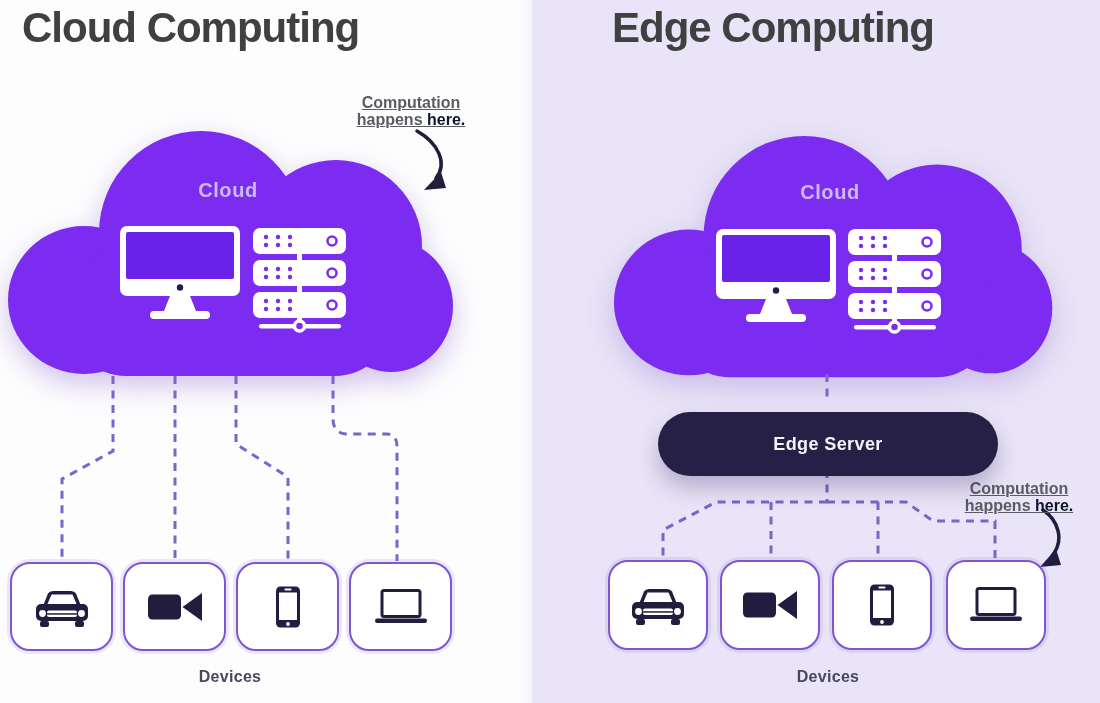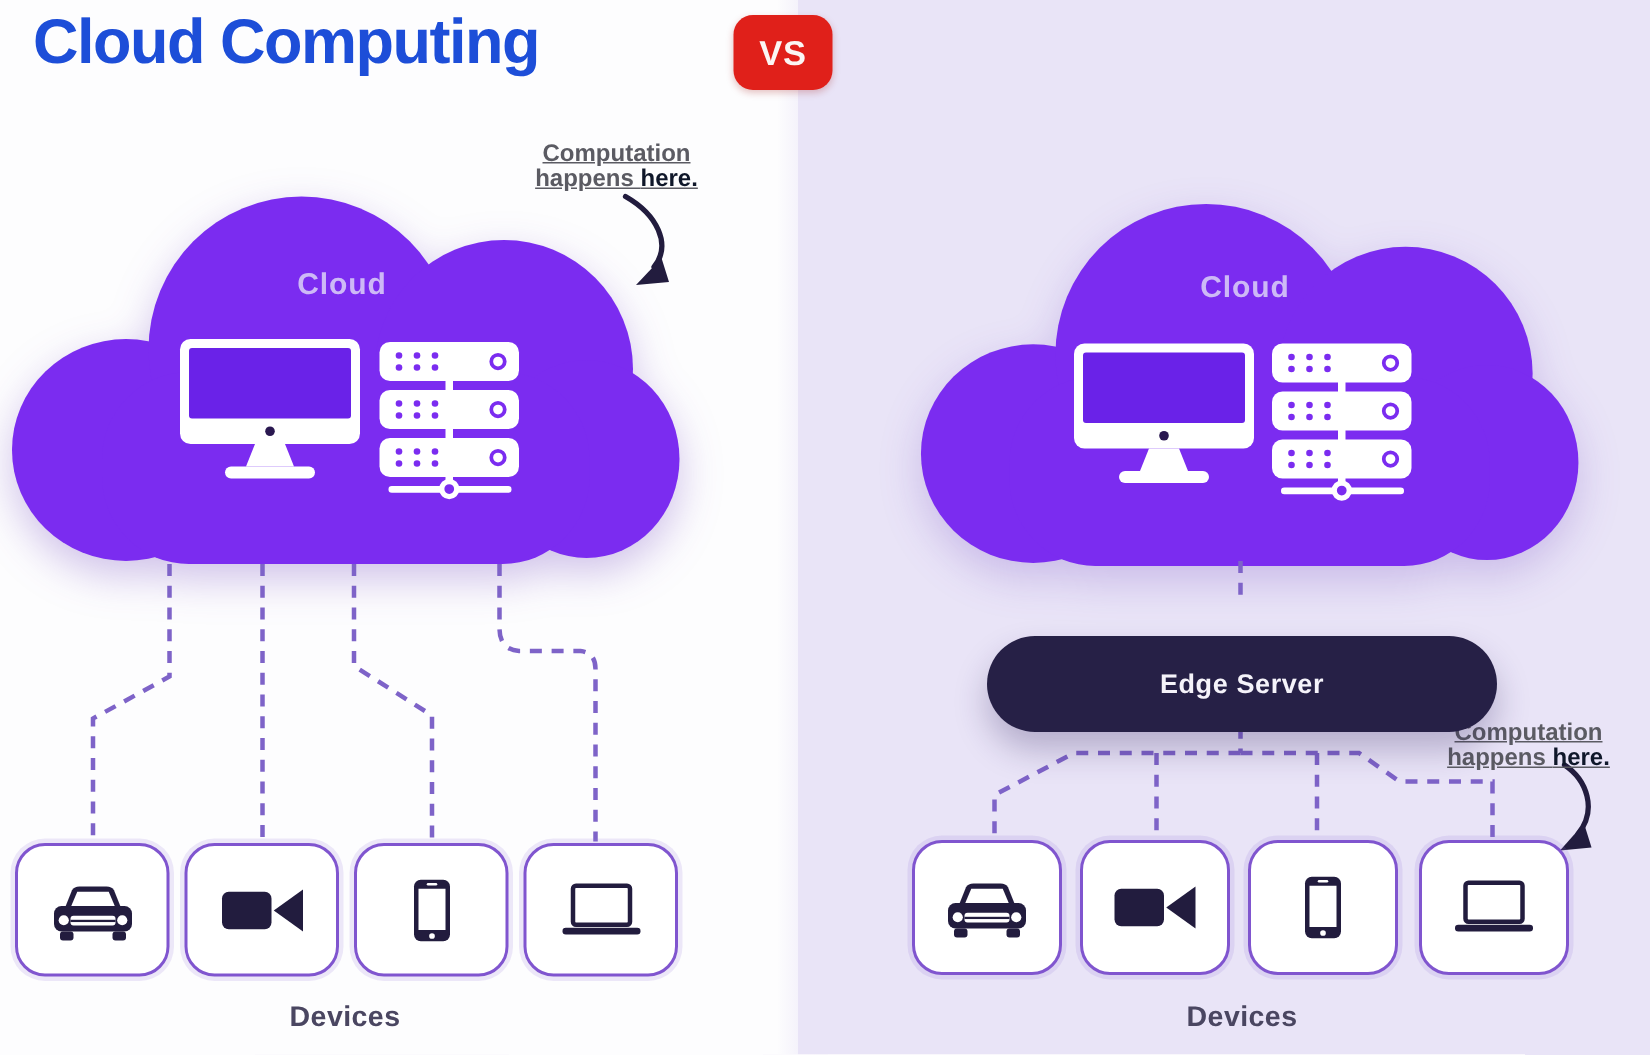--- a/index.html
+++ b/index.html
@@ -10,21 +10,21 @@
   }
   .panel-right-bg{
     position:absolute;top:0;bottom:0;left:532px;right:0;
     background:#e9e4f7;
   }
   .panel-right-bg::before{
     content:"";position:absolute;left:-14px;top:0;bottom:0;width:34px;
     background:linear-gradient(90deg, rgba(233,228,247,0) 0%, #e9e4f7 100%);
   }
   .title{
-    position:absolute;top:2px;font-size:42px;line-height:52px;color:#1d4ed8;
+    position:absolute;top:2px;font-size:42px;line-height:52px;color:#404040;
     letter-spacing:-1px;white-space:nowrap;
   }
   .title .t-em{font-weight:800;}
   .title .t-rest{font-weight:600;}
   .title-left{left:22px;}
   .title-right{left:612px;}
   .vs-badge{
     position:absolute;left:489px;top:10px;width:66px;height:50px;border-radius:13px;
     background:#e0201a;color:#fbf6f4;font-size:23px;font-weight:800;
     display:flex;align-items:center;justify-content:center;letter-spacing:.5px;
@@ -38,34 +38,34 @@
   .cloud-label-left{left:168px;top:179px;}
   .cloud-label-right{left:770px;top:181px;}
   .annotation{
     position:absolute;width:142px;text-align:center;z-index:2;
     font-size:16px;line-height:17px;font-weight:700;color:#5b5b63;text-decoration:underline;
   }
   .annotation .em{color:#0f172a;font-weight:800;}
   .annotation-left{left:340px;top:94px;}
   .annotation-right{left:948px;top:480px;}
   .edge-pill{
-    position:absolute;left:658px;top:424px;width:340px;height:64px;border-radius:34px;
+    position:absolute;left:658px;top:412px;width:340px;height:64px;border-radius:34px;
     background:#262046;display:flex;align-items:center;justify-content:center;z-index:2;
     box-shadow:0 12px 22px rgba(45,32,95,.28);
   }
   .edge-pill span{color:#f5f3fa;font-size:18px;font-weight:700;letter-spacing:.4px;}
   .device-box{
     position:absolute;background:#ffffff;border:2.5px solid #8055cf;border-radius:20px;
     display:flex;align-items:center;justify-content:center;z-index:2;
     box-shadow:0 0 0 3px rgba(150,120,220,.16);box-sizing:border-box;
   }
   .db-l{top:562px;width:103px;height:89px;}
   .db-r{top:560px;width:100px;height:90px;}
   .devices-label{
-    position:absolute;width:200px;text-align:center;font-size:19px;font-weight:600;
+    position:absolute;width:200px;text-align:center;font-size:16px;font-weight:600;
     color:#4a4661;z-index:2;letter-spacing:.3px;
   }
   .devices-label-left{left:130px;top:668px;}
   .devices-label-right{left:728px;top:668px;}
 </style>
 </head>
 <body>
 
 <div class="canvas">
 
@@ -187,22 +187,22 @@
     </g>
     <g>
       <path d="M1043,510 C1058,520 1065,540 1052,556" fill="none" stroke="#221c3e" stroke-width="3.5" stroke-linecap="round"></path>
       <polygon points="1040,567 1056,549 1061,565" fill="#221c3e"></polygon>
     </g>
   </svg>
 
   <div class="title title-left">
     <span class="t-em">Cloud</span><span class="t-rest"> Computing</span>
   </div>
-  <div class="vs-badge">
-    <span>VS</span>
+  <div class="title title-right">
+    <span class="t-em">Edge</span><span class="t-rest"> Computing</span>
   </div>
 
   <div class="annotation annotation-left">
     <span>Computation</span><br>
     <span>happens </span><span class="em">here.</span>
   </div>
 
   <div class="annotation annotation-right">
     <span>Computation</span><br>
     <span>happens </span><span class="em">here.</span>

